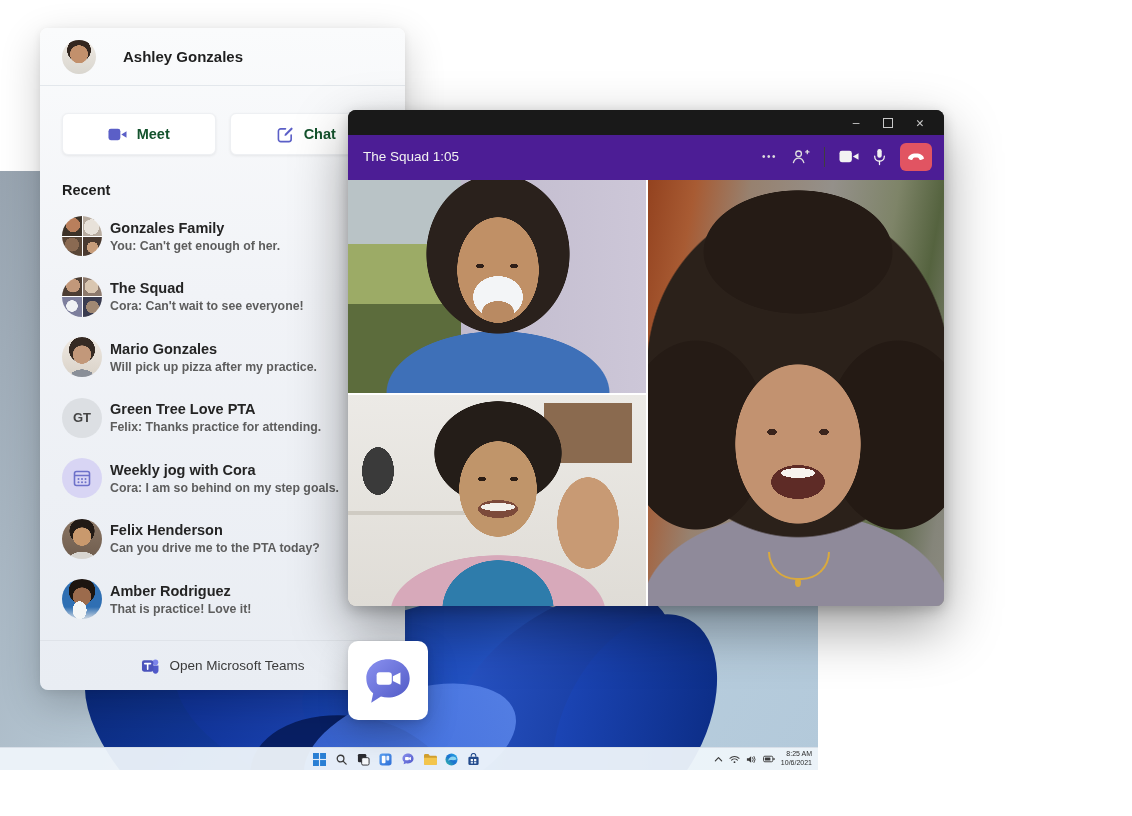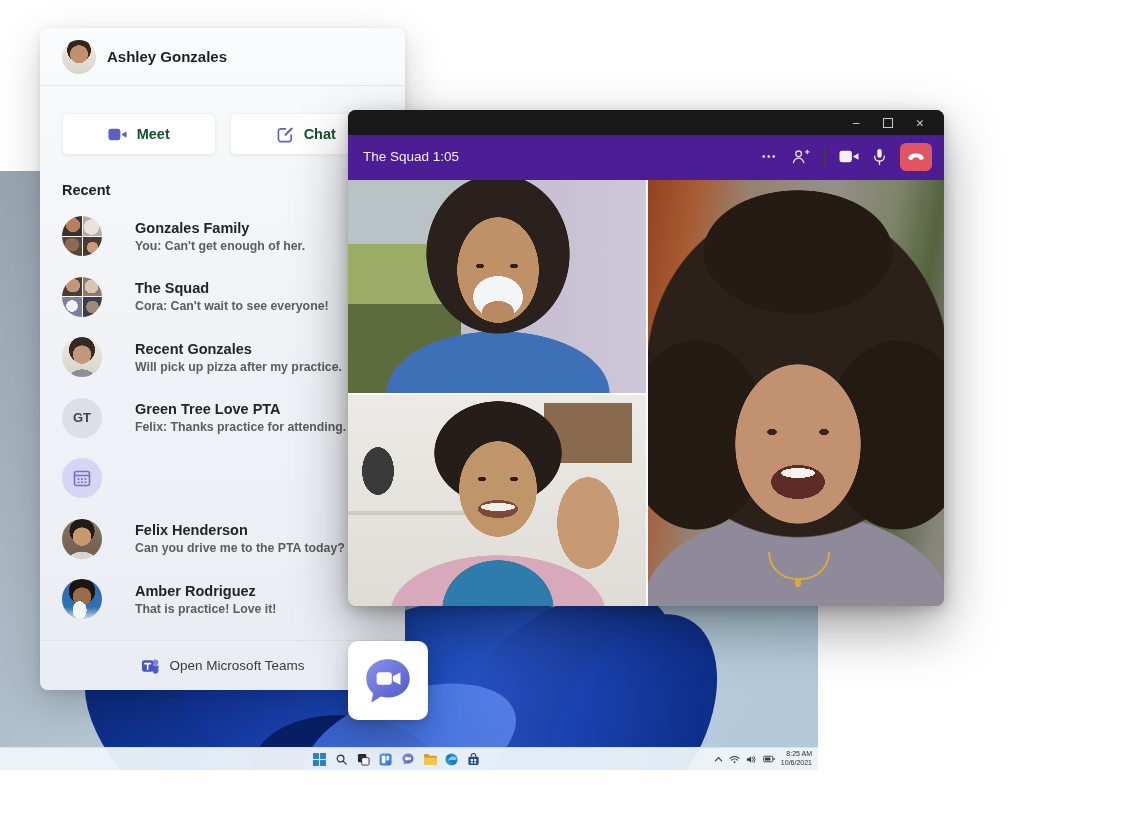--- a/index.html
+++ b/index.html
@@ -24,31 +24,31 @@
   .tb-icons{position:absolute;left:312px;top:0;height:22px;display:flex;align-items:center;gap:7px;}
   .tbi{width:15px;height:15px;display:inline-flex;align-items:center;justify-content:center;}
   .tray{position:absolute;right:6px;top:0;height:22px;display:flex;align-items:center;gap:6px;}
   .tray svg{display:block;}
   .clock{font-size:7px;line-height:1.25;color:#2b2b2b;text-align:right;}
 
   
   .flyout{position:absolute;left:40px;top:28px;width:365px;height:662px;border-radius:8px;z-index:5;
     background:linear-gradient(180deg,#fafbfc 0%,#f1f3f7 40%,#e9edf3 100%);
     box-shadow:0 14px 40px rgba(0,0,0,.20), 0 2px 8px rgba(0,0,0,.08);}
-  .fly-header{height:57px;display:flex;align-items:center;gap:11px;padding:0 22px;border-bottom:1px solid #e3e7ec;}
+  .fly-header{height:57px;display:flex;align-items:center;gap:27px;padding:0 22px;border-bottom:1px solid #e3e7ec;}
   .hdr-avatar{width:34px;height:34px;border-radius:50%;flex:none;
     background:radial-gradient(circle at 50% 42%,#c2906c 0 34%,transparent 35%),
                radial-gradient(circle at 50% 30%,#33261f 0 40%,transparent 41%),
                linear-gradient(#efe9e2,#d9d6cf);}
   .hdr-name{font-size:15px;font-weight:700;color:#1f1f1f;}
   .actions{display:flex;gap:14px;padding:27px 22px 0;}
   .btn{flex:1;height:40px;background:#fff;border:1px solid #eef0f3;border-radius:6px;display:flex;align-items:center;
     justify-content:center;gap:10px;color:#14532d;font-size:14.5px;font-weight:700;box-shadow:0 1px 3px rgba(0,0,0,.07);cursor:pointer;}
   .section-title{padding:27px 22px 8px;font-size:14.5px;font-weight:700;color:#1e1e1e;}
-  .conv{display:flex;align-items:center;gap:33px;padding:0 22px;height:60.5px;cursor:pointer;}
+  .conv{display:flex;align-items:center;gap:8px;padding:0 22px;height:60.5px;cursor:pointer;}
   .av{width:40px;height:40px;border-radius:50%;flex:none;overflow:hidden;position:relative;text-align:center;}
   .av-4{display:grid;grid-template-columns:1fr 1fr;grid-template-rows:1fr 1fr;gap:1px;background:#fff;}
   .av-4 i{display:block;}
   .av-family i:nth-child(1){background:radial-gradient(circle at 55% 45%,#b97f5c 0 45%,#3c3228 46%);}
   .av-family i:nth-child(2){background:radial-gradient(circle at 45% 55%,#e8e2da 0 50%,#b8aca0 51%);}
   .av-family i:nth-child(3){background:radial-gradient(circle at 50% 40%,#8a6a52 0 45%,#594637 46%);}
   .av-family i:nth-child(4){background:radial-gradient(circle at 50% 55%,#c79d7b 0 40%,#4a3a30 41%);}
   .av-squad i:nth-child(1){background:radial-gradient(circle at 55% 45%,#c2987a 0 45%,#4c3d33 46%);}
   .av-squad i:nth-child(2){background:radial-gradient(circle at 45% 50%,#d9c6b0 0 48%,#8d7a6d 49%);}
   .av-squad i:nth-child(3){background:radial-gradient(circle at 50% 45%,#f0f2f4 0 38%,#7d7f9d 39%);}
@@ -314,21 +314,21 @@
         </div>
       <div class="conv-text">
         <div class="conv-name">The Squad</div>
         <div class="conv-preview">Cora: Can't wait to see everyone!</div>
       </div>
     </div>
 
     <div class="conv">
       <div class="av av-mario"></div>
       <div class="conv-text">
-        <div class="conv-name">Recent Gonzales</div>
+        <div class="conv-name">Mario Gonzales</div>
         <div class="conv-preview">Will pick up pizza after my practice.</div>
       </div>
     </div>
 
     <div class="conv">
       <div class="av av-gt">
           <span>GT</span>
         </div>
       <div class="conv-text">
         <div class="conv-name">Green Tree Love PTA</div>
@@ -341,20 +341,24 @@
         <svg width="20" height="20" viewBox="0 0 20 20">
             <rect x="2.5" y="3.5" width="15" height="14" rx="2" fill="none" stroke="#6d71c9" stroke-width="1.6"></rect>
             <line x1="2.5" y1="7.5" x2="17.5" y2="7.5" stroke="#6d71c9" stroke-width="1.6"></line>
             <circle cx="6.5" cy="11" r="1" fill="#6d71c9"></circle>
             <circle cx="10" cy="11" r="1" fill="#6d71c9"></circle>
             <circle cx="13.5" cy="11" r="1" fill="#6d71c9"></circle>
             <circle cx="6.5" cy="14.2" r="1" fill="#6d71c9"></circle>
             <circle cx="10" cy="14.2" r="1" fill="#6d71c9"></circle>
             <circle cx="13.5" cy="14.2" r="1" fill="#6d71c9"></circle>
           </svg>
+      </div>
+      <div class="conv-text">
+        <div class="conv-name">Weekly jog with Cora</div>
+        <div class="conv-preview">Cora: I am so behind on my step goals.</div>
       </div>
     </div>
 
     <div class="conv">
       <div class="av av-felix"></div>
       <div class="conv-text">
         <div class="conv-name">Felix Henderson</div>
         <div class="conv-preview">Can you drive me to the PTA today?</div>
       </div>
     </div>

